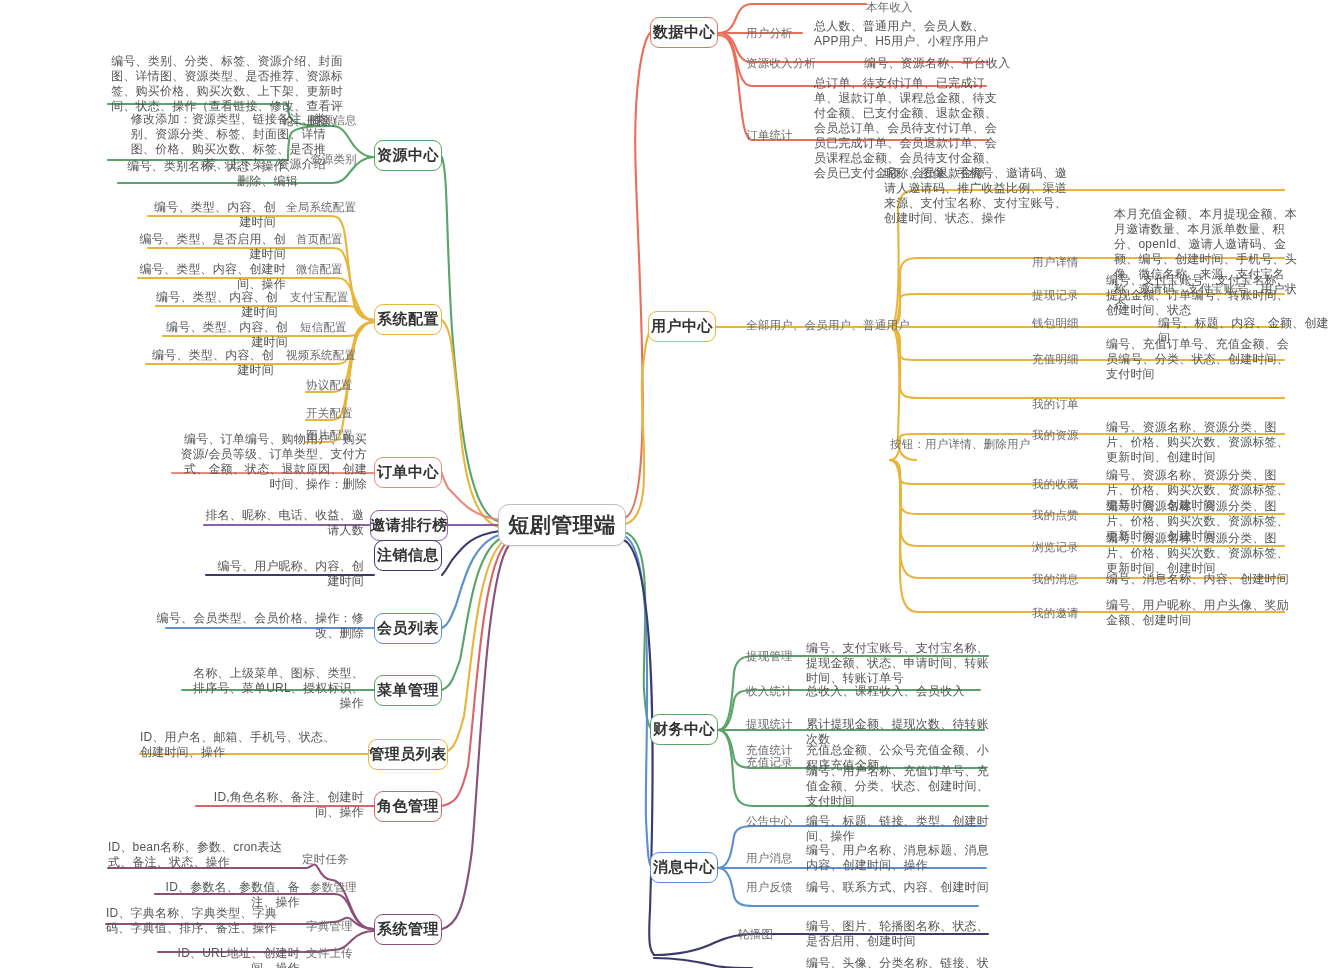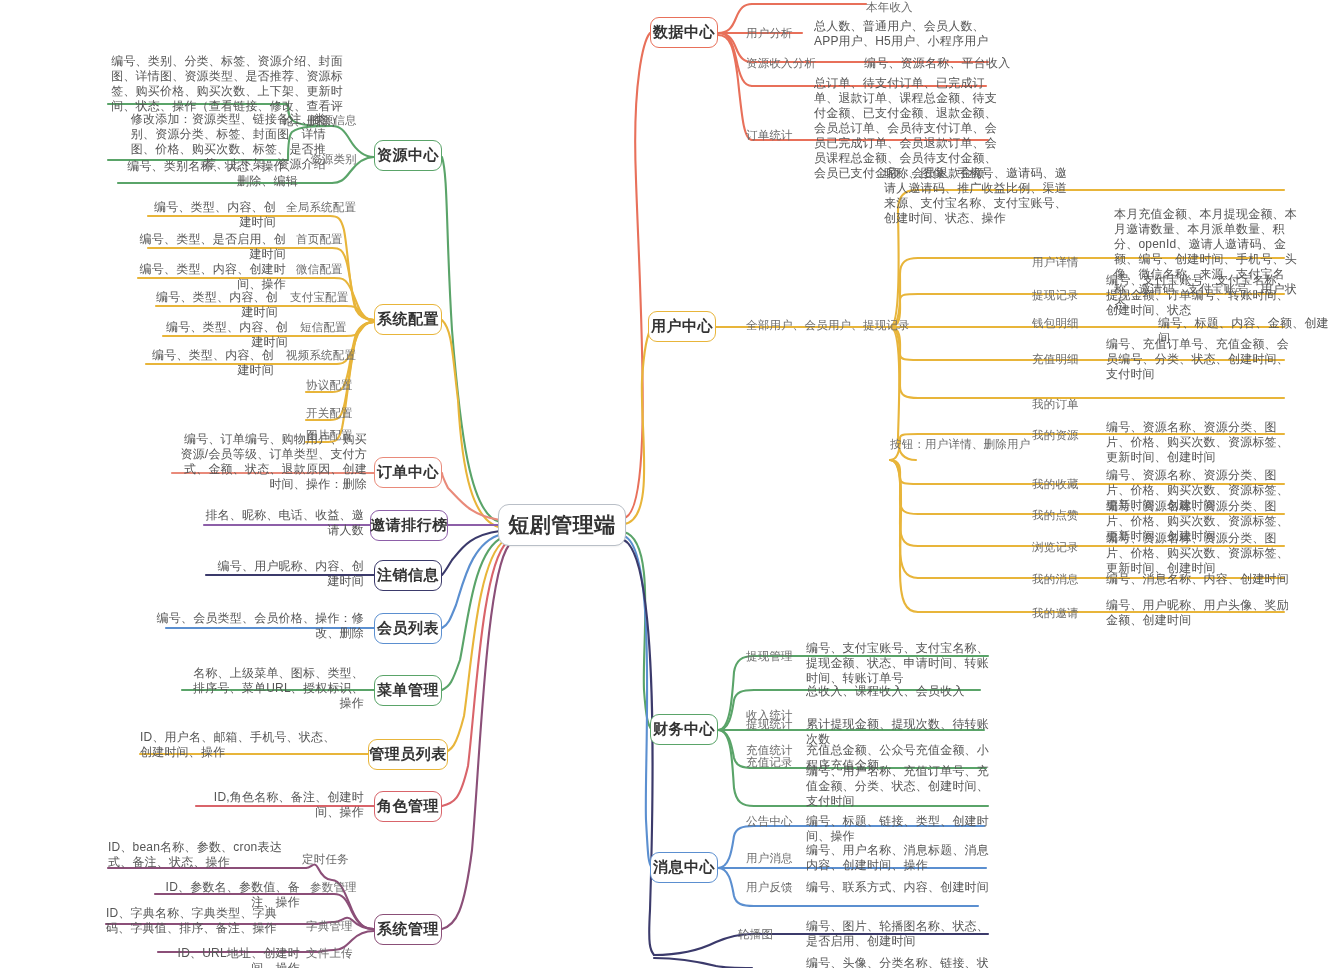--- a/index.html
+++ b/index.html
@@ -186,21 +186,21 @@
       <path d="M654,958 C680,958 700,962 716,966 C726,968 740,968 752,968" stroke="#3b3a6b"></path>
     </g>
   </svg>
 
   <div class="node root" style="left:498px;top:504px;width:128px;height:42px;">短剧管理端</div>
 
   <div class="node" style="left:374px;top:140px;width:68px;border-color:#5aa469;">资源中心</div>
   <div class="node" style="left:374px;top:304px;width:68px;border-color:#e8b53a;">系统配置</div>
   <div class="node" style="left:374px;top:457px;width:68px;border-color:#e98a7a;">订单中心</div>
   <div class="node" style="left:370px;top:510px;width:78px;border-color:#8d5fa8;">邀请排行榜</div>
-  <div class="node" style="left:374px;top:560px;width:68px;border-color:#3b3a6b;">注销信息</div>
+  <div class="node" style="left:374px;top:540px;width:68px;border-color:#3b3a6b;">注销信息</div>
   <div class="node" style="left:374px;top:613px;width:68px;border-color:#5b8fd0;">会员列表</div>
   <div class="node" style="left:374px;top:675px;width:68px;border-color:#5aa469;">菜单管理</div>
   <div class="node" style="left:368px;top:739px;width:80px;border-color:#e8b53a;">管理员列表</div>
   <div class="node" style="left:374px;top:791px;width:68px;border-color:#d9646a;">角色管理</div>
   <div class="node" style="left:374px;top:914px;width:68px;border-color:#8b4f78;">系统管理</div>
 
   <div class="node" style="left:650px;top:17px;width:68px;border-color:#e8705a;">数据中心</div>
   <div class="node" style="left:648px;top:311px;width:68px;border-color:#e8b53a;">用户中心</div>
   <div class="node" style="left:650px;top:714px;width:68px;border-color:#5aa469;">财务中心</div>
   <div class="node" style="left:650px;top:852px;width:68px;border-color:#5b8fd0;">消息中心</div>
@@ -245,21 +245,21 @@
   <div class="leaf r" style="left:158px;top:946px;width:142px;">ID、URL地址、创建时间、操作</div>
 
   <div class="sub" style="left:866px;top:0px;">本年收入</div>
   <div class="sub" style="left:746px;top:26px;">用户分析</div>
   <div class="leaf l" style="left:814px;top:19px;width:188px;">总人数、普通用户、会员人数、APP用户、H5用户、小程序用户</div>
   <div class="sub" style="left:746px;top:56px;">资源收入分析</div>
   <div class="leaf l" style="left:864px;top:56px;width:180px;">编号、资源名称、平台收入</div>
   <div class="sub" style="left:746px;top:128px;">订单统计</div>
   <div class="leaf l" style="left:814px;top:76px;width:188px;">总订单、待支付订单、已完成订单、退款订单、课程总金额、待支付金额、已支付金额、退款金额、会员总订单、会员待支付订单、会员已完成订单、会员退款订单、会员课程总金额、会员待支付金额、会员已支付金额、会员退款金额</div>
 
-  <div class="sub" style="left:746px;top:318px;">全部用户、会员用户、提现记录</div>
+  <div class="sub" style="left:746px;top:318px;">全部用户、会员用户、普通用户</div>
   <div class="leaf l" style="left:884px;top:166px;width:188px;">昵称、图像、手机号、邀请码、邀请人邀请码、推广收益比例、渠道来源、支付宝名称、支付宝账号、创建时间、状态、操作</div>
   <div class="sub" style="left:890px;top:437px;">按钮：用户详情、删除用户</div>
 
   <div class="sub" style="left:1032px;top:255px;">用户详情</div>
   <div class="leaf l" style="left:1114px;top:207px;width:184px;">本月充值金额、本月提现金额、本月邀请数量、本月派单数量、积分、openId、邀请人邀请码、金额、编号、创建时间、手机号、头像、微信名称、来源、支付宝名称、邀请码、支付宝账号、用户状态</div>
   <div class="sub" style="left:1032px;top:288px;">提现记录</div>
   <div class="leaf l" style="left:1106px;top:273px;width:186px;">编号、支付宝账号、支付宝名称、提现金额、订单编号、转账时间、创建时间、状态</div>
   <div class="sub" style="left:1032px;top:316px;">钱包明细</div>
   <div class="leaf l" style="left:1158px;top:316px;width:186px;">编号、标题、内容、金额、创建时间</div>
   <div class="sub" style="left:1032px;top:352px;">充值明细</div>
@@ -273,21 +273,21 @@
   <div class="leaf l" style="left:1106px;top:499px;width:186px;">编号、资源名称、资源分类、图片、价格、购买次数、资源标签、更新时间、创建时间</div>
   <div class="sub" style="left:1032px;top:540px;">浏览记录</div>
   <div class="leaf l" style="left:1106px;top:531px;width:186px;">编号、资源名称、资源分类、图片、价格、购买次数、资源标签、更新时间、创建时间</div>
   <div class="sub" style="left:1032px;top:572px;">我的消息</div>
   <div class="leaf l" style="left:1106px;top:572px;width:186px;">编号、消息名称、内容、创建时间</div>
   <div class="sub" style="left:1032px;top:606px;">我的邀请</div>
   <div class="leaf l" style="left:1106px;top:598px;width:186px;">编号、用户昵称、用户头像、奖励金额、创建时间</div>
 
   <div class="sub" style="left:746px;top:649px;">提现管理</div>
   <div class="leaf l" style="left:806px;top:641px;width:186px;">编号、支付宝账号、支付宝名称、提现金额、状态、申请时间、转账时间、转账订单号</div>
-  <div class="sub" style="left:746px;top:708px;font-family:Liberation Serif, serif;">收入统计</div>
+  <div class="sub" style="left:746px;top:684px;font-family:Liberation Serif, serif;">收入统计</div>
   <div class="leaf l" style="left:806px;top:684px;width:186px;">总收入、课程收入、会员收入</div>
   <div class="sub" style="left:746px;top:717px;">提现统计</div>
   <div class="leaf l" style="left:806px;top:717px;width:186px;">累计提现金额、提现次数、待转账次数</div>
   <div class="sub" style="left:746px;top:743px;">充值统计</div>
   <div class="leaf l" style="left:806px;top:743px;width:192px;">充值总金额、公众号充值金额、小程序充值金额</div>
   <div class="sub" style="left:746px;top:755px;font-family:Liberation Mono, monospace;">充值记录</div>
   <div class="leaf l" style="left:806px;top:764px;width:186px;">编号、用户名称、充值订单号、充值金额、分类、状态、创建时间、支付时间</div>
 
   <div class="sub" style="left:746px;top:814px;">公告中心</div>
   <div class="leaf l" style="left:806px;top:814px;width:192px;">编号、标题、链接、类型、创建时间、操作</div>

